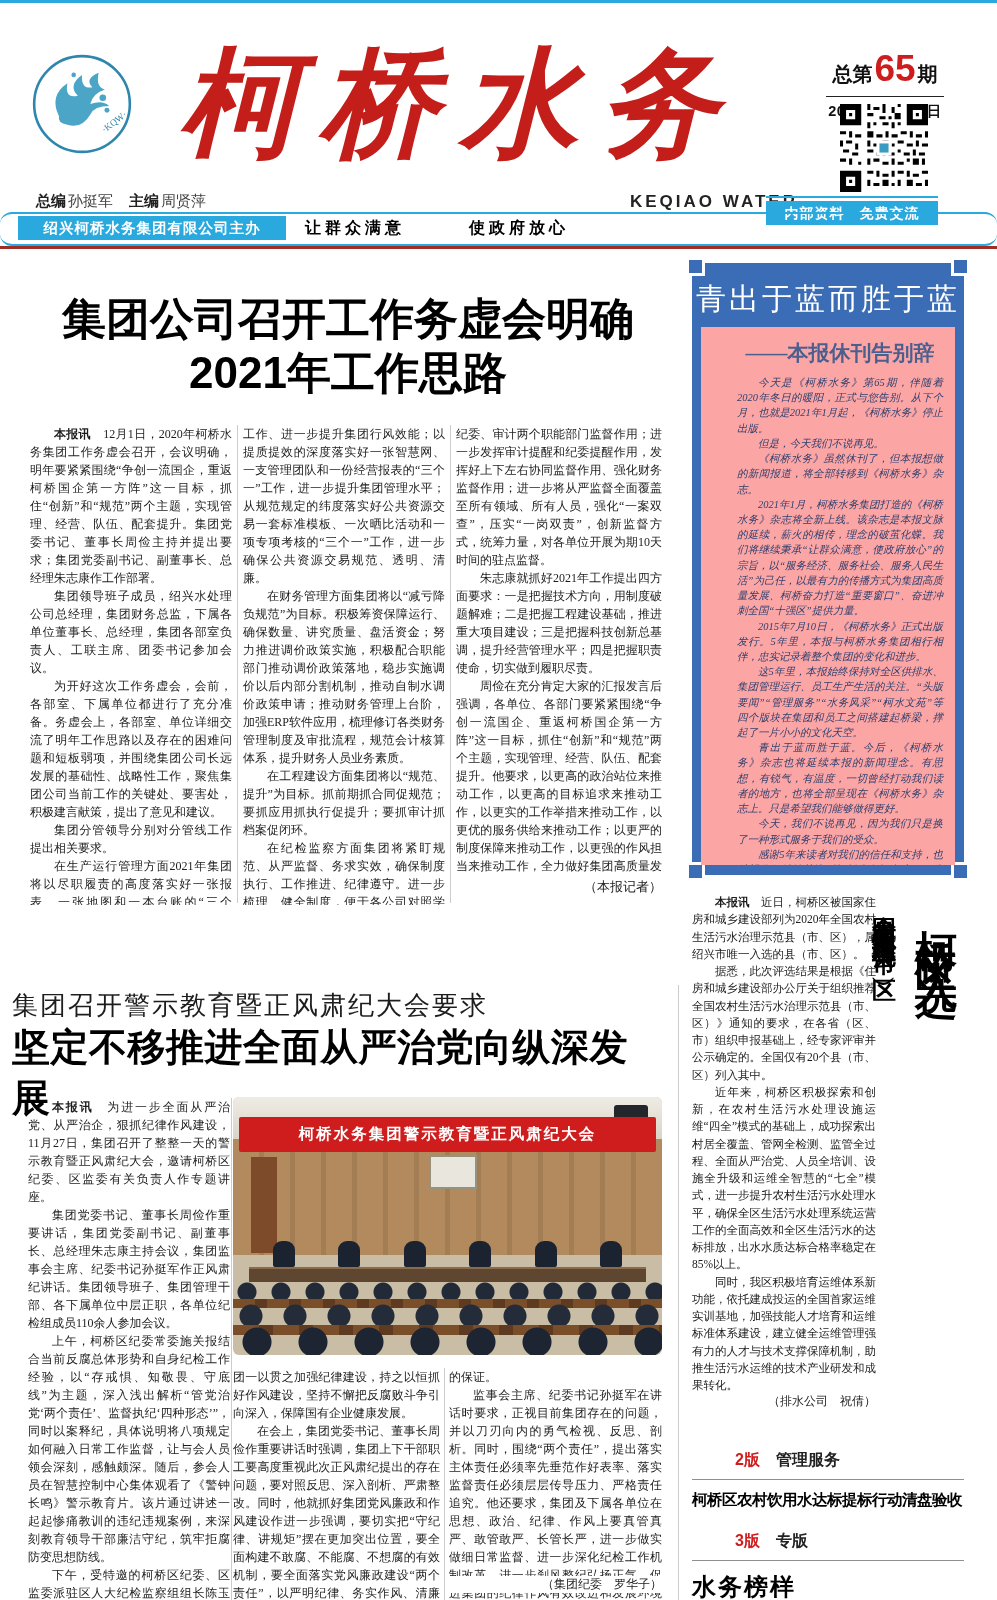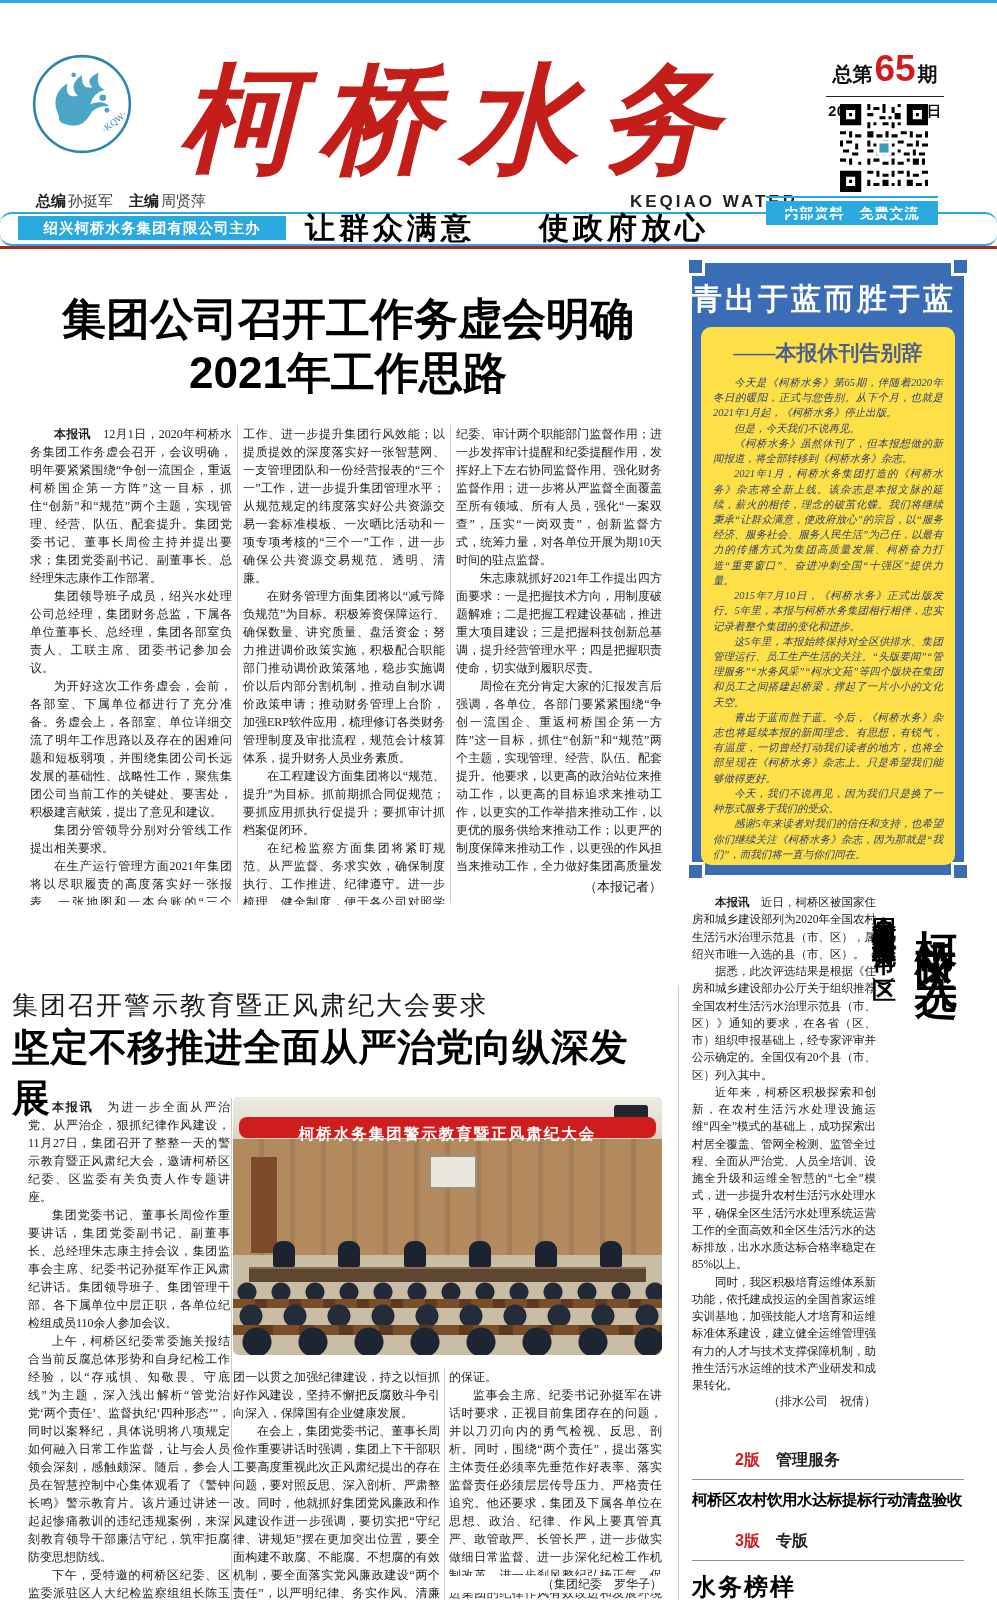--- a/index.html
+++ b/index.html
@@ -4,84 +4,84 @@
 <style>
   html,body{margin:0;padding:0;background:#ffffff;}
   #page{position:relative;width:997px;height:1600px;margin:0 auto;background:#fff;overflow:hidden;
         font-family:"Liberation Serif","DejaVu Serif",serif;color:#1a1a1a;}
   .abs{position:absolute;}
   
   .topline{left:0;top:0;width:997px;height:3px;background:#29a9de;}
   .logo{left:30px;top:52px;width:104px;height:104px;}
   .paper-title{left:140px;top:38px;width:640px;text-align:center;font-size:118px;line-height:130px;
                font-weight:bold;font-style:italic;color:#c41e1a;letter-spacing:22px;white-space:nowrap;
-               font-family:"DejaVu Serif","Liberation Serif",serif;margin-top:16px;}
+               font-family:"DejaVu Serif","Liberation Serif",serif;}
   .issue{left:812px;top:48px;width:146px;text-align:center;font-family:"Liberation Sans",sans-serif;}
   .issue-line{font-size:20px;font-weight:bold;color:#111;}
   .issue-num{font-size:37px;color:#cf1d1d;font-weight:bold;padding:0 2px;}
   .issue-rule{width:118px;height:1px;background:#222;margin:6px auto 5px;}
   .issue-date{font-size:14.5px;color:#111;font-weight:bold;letter-spacing:0.5px;}
   .qr{left:840px;top:104px;width:88px;height:88px;}
   .editors{left:36px;top:192px;font-size:15px;color:#222;}
   .editors .lab{font-weight:bold;font-family:"Liberation Sans",sans-serif;margin-right:2px;}
   .editors .nm{margin-right:16px;color:#444;}
   .entitle{left:630px;top:192px;font-size:17px;letter-spacing:3px;color:#222;
            font-family:"Liberation Sans",sans-serif;font-weight:600;}
   .badge-rule{left:766px;top:196px;width:172px;height:2px;background:#29a9de;}
   .badge{left:766px;top:201px;width:172px;height:24px;background:#29a9de;color:#fff;text-align:center;
          line-height:24px;font-size:14px;font-weight:bold;font-family:"Liberation Sans",sans-serif;letter-spacing:1px;}
   .pubbar{left:0;top:212px;width:997px;height:30px;border-top:2px solid #29a9de;border-bottom:2px solid #29a9de;border-radius:12px;}
   .pubbox{position:absolute;left:18px;top:2px;width:268px;height:24px;background:#29a9de;color:#fff;
           text-align:center;line-height:24px;font-size:14.5px;font-weight:bold;
           font-family:"Liberation Sans",sans-serif;letter-spacing:1px;}
-  .slogans{position:absolute;left:305px;top:0;height:28px;line-height:28px;font-size:30px;font-weight:bold;
+  .slogans{position:absolute;left:305px;top:0;height:28px;line-height:28px;font-size:16px;font-weight:bold;
            font-family:"Liberation Sans",sans-serif;color:#000;letter-spacing:4px;}
   .slogans span:first-child{margin-right:64px;}
   .redrule{left:0;top:246px;width:997px;height:3px;background:#9e2d27;}
   
   .a1-head{left:30px;top:292px;width:636px;text-align:center;font-family:"Liberation Sans",sans-serif;
            font-weight:bold;color:#000;font-size:44px;line-height:54px;}
   .col{overflow:hidden;font-size:12px;line-height:1.5;text-align:justify;color:#1c1c1c;}
   .col p{margin:0;text-indent:2em;}
   .col p.cont{text-indent:0;}
   .col b{font-family:"Liberation Sans",sans-serif;}
   .a1c1{left:30px;top:425px;width:202px;height:480px;}
   .a1c2{left:243px;top:425px;width:202px;height:480px;}
   .a1c3{left:456px;top:425px;width:206px;height:450px;}
   .a1-byline{left:456px;top:878px;width:206px;text-align:right;font-size:13px;color:#222;background:#fff;}
   .vrule{background:#cccccc;width:1px;}
   
   .fbox{left:692px;top:263px;width:272px;height:612px;background:#3a6db5;border-radius:5px;}
   .fbox .tab{position:absolute;width:13px;height:13px;background:#3a6db5;border:3px solid #fff;}
   .fbox .t-tl{left:-6px;top:-6px;} .fbox .t-tr{right:-6px;top:-6px;}
   .fbox .t-bl{left:-6px;bottom:-6px;} .fbox .t-br{right:-6px;bottom:-6px;}
-  .ftitle{position:absolute;left:0;top:16px;width:100%;text-align:left;color:#fff;font-size:30px;
-          font-weight:bold;letter-spacing:3px;font-family:"Liberation Sans",sans-serif;}
-  .finner{position:absolute;left:9px;right:9px;top:64px;bottom:10px;background:#fde047;border-radius:10px;overflow:hidden;}
+  .ftitle{position:absolute;left:0;top:16px;width:100%;text-align:center;color:#fff;font-size:30px;
+          font-weight:normal;letter-spacing:3px;font-family:"Liberation Sans",sans-serif;}
+  .finner{position:absolute;left:9px;right:9px;top:64px;bottom:10px;background:#fca5a5;border-radius:0;overflow:hidden;padding-left:24px;}
   .fsub{font-size:21px;color:#4a5f8e;text-align:center;padding:12px 6px 6px;font-weight:bold;}
   .fbody{padding:2px 12px;font-size:10.5px;line-height:1.45;color:#2e3f6d;font-style:italic;text-align:justify;}
   .fbody p{margin:0;text-indent:2em;}
   
   .a2-kicker{left:12px;top:988px;font-size:26px;color:#1d1d1d;font-family:"Liberation Sans",sans-serif;letter-spacing:2px;}
   .a2-head{left:12px;top:1022px;width:652px;font-size:38px;font-weight:bold;color:#000;
            font-family:"Liberation Sans",sans-serif;letter-spacing:0.5px;}
   .a2c1{left:28px;top:1098px;width:202px;height:502px;}
   .a2c2{left:233px;top:1368px;width:207px;height:232px;}
   .a2c3{left:449px;top:1368px;width:213px;height:232px;}
   .a2-byline{left:449px;top:1576px;width:213px;text-align:right;font-size:12px;color:#222;background:#fff;}
   
   .photo{left:233px;top:1097px;width:429px;height:258px;background:#c9bda6;border-radius:6px;overflow:hidden;}
   .ph-ceiling{position:absolute;left:0;top:0;width:100%;height:42px;background:linear-gradient(#efece4,#d9d4c6);}
   .ph-speaker{position:absolute;right:14px;top:8px;width:34px;height:26px;background:#23262b;border-radius:3px;}
   .ph-wall{position:absolute;left:0;top:42px;width:100%;height:116px;
            background:repeating-linear-gradient(90deg,#b28a5e 0 26px,#a37d54 26px 31px);}
   .ph-door{position:absolute;left:18px;top:60px;width:26px;height:96px;background:#7d4a2a;}
-  .ph-banner{position:absolute;left:6px;top:20px;right:6px;height:21px;background:#cf1d1d;color:#fff;
+  .ph-banner{position:absolute;left:6px;top:20px;right:6px;height:35px;background:#cf1d1d;color:#fff;
              text-align:center;line-height:33px;font-size:15.5px;font-weight:bold;letter-spacing:2px;
-             font-family:"Liberation Sans",sans-serif;border-radius:8px;}
+             font-family:"Liberation Sans",sans-serif;border-radius:2px;}
   .ph-screen{position:absolute;left:196px;top:58px;width:44px;height:30px;background:#e9e6dd;border:2px solid #97927f;}
   .ph-dais{position:absolute;left:26px;top:144px;right:26px;height:28px;display:flex;justify-content:space-between;padding:0 14px;}
   .ph-dais span{width:22px;height:26px;background:#1b2330;border-radius:9px 9px 2px 2px;}
   .ph-table{position:absolute;left:16px;top:170px;right:16px;height:13px;background:#5f4631;border-top:2px solid #8a6b4b;}
   .ph-arow{position:absolute;left:0;right:0;background-repeat:repeat-x;}
   .ph-r1{top:184px;height:22px;background-image:radial-gradient(circle at 14px 11px,#222a37 9px,rgba(0,0,0,0) 10px);background-size:34px 22px;}
   .ph-ch1{top:202px;height:9px;background:repeating-linear-gradient(90deg,#7b4e2a 0 22px,#5d3a20 22px 34px);}
   .ph-r2{top:206px;height:26px;background-image:radial-gradient(circle at 18px 13px,#242c3a 11px,rgba(0,0,0,0) 12px);background-size:44px 26px;}
   .ph-ch2{top:228px;height:10px;background:repeating-linear-gradient(90deg,#7b4e2a 0 26px,#5d3a20 26px 40px);}
   .ph-r3{top:230px;height:30px;background-image:radial-gradient(circle at 24px 15px,#1d2532 14px,rgba(0,0,0,0) 15px);background-size:56px 30px;}

